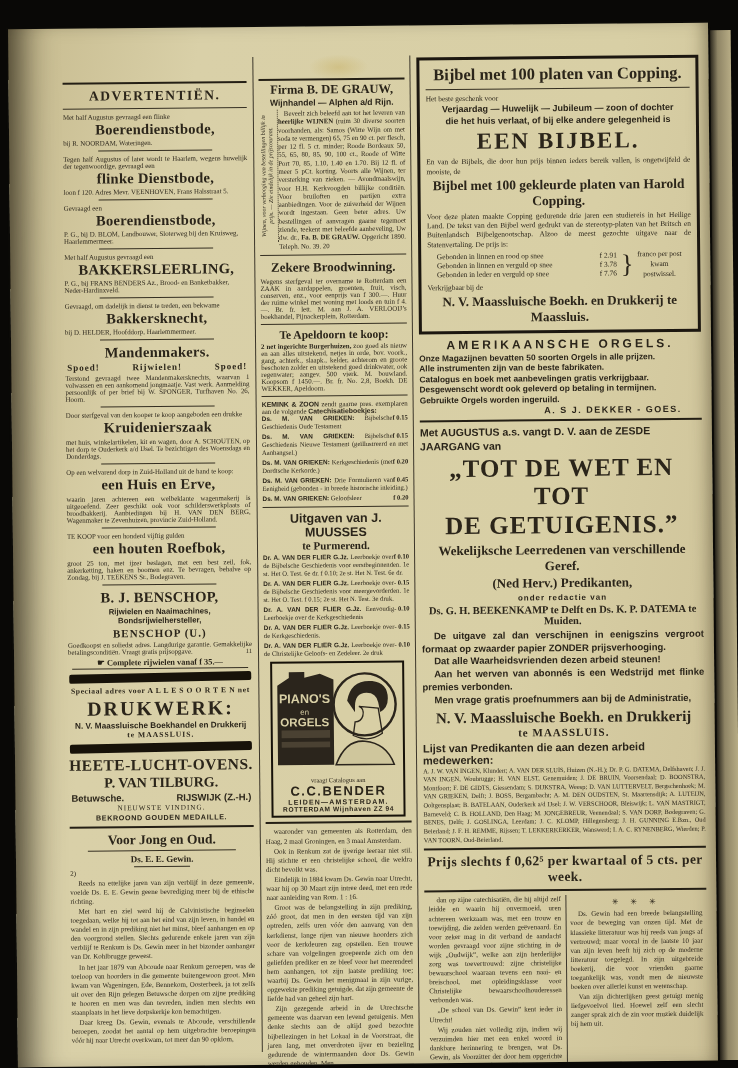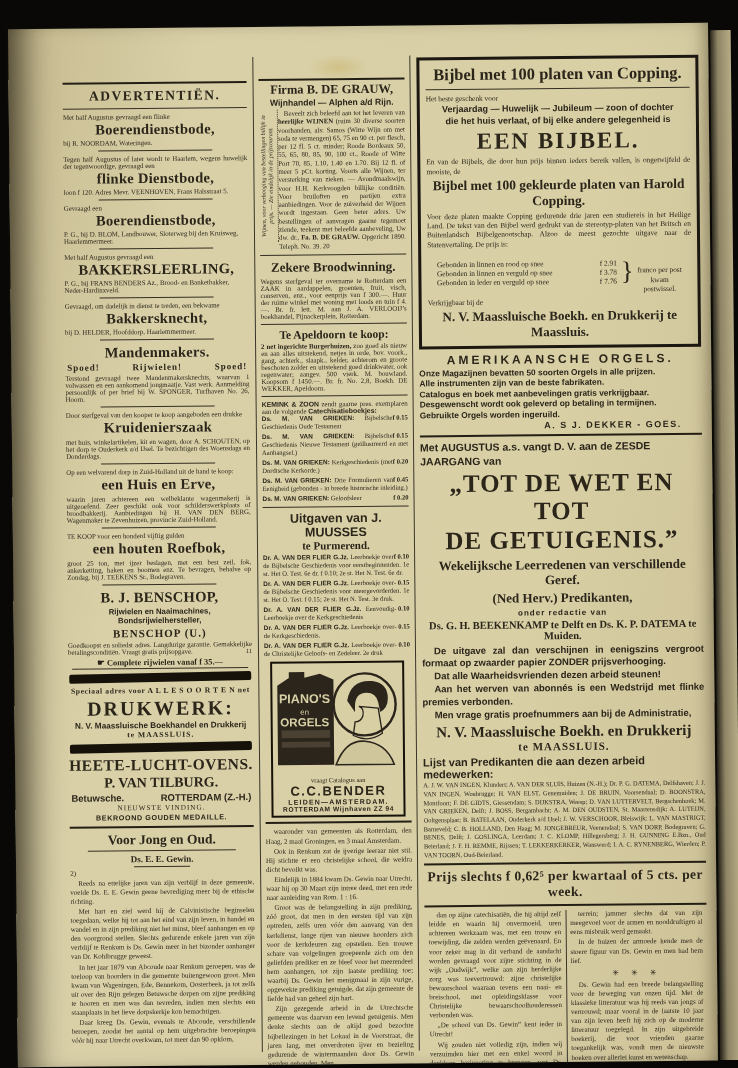--- a/index.html
+++ b/index.html
@@ -72,21 +72,21 @@
   .bij-title{font-size:16.5px;font-weight:bold;text-align:center;margin:1px 0 2px 0;}
   .bij-line1{font-size:7.4px;margin:2px 0 1px 0;}
   .bij-line2{font-size:9px;font-weight:bold;font-family:"Liberation Sans",sans-serif;text-align:center;line-height:1.3;}
   .bij-big{font-size:23px;font-weight:bold;text-align:center;letter-spacing:2px;margin:2px 0;}
   .bij-sub{font-size:13.5px;font-weight:bold;text-align:center;margin:2px 0;}
   .bij-prices{display:flex;align-items:center;justify-content:center;margin:2px 0;}
   .bij-price-row{font-size:7.4px;display:flex;}
   .bij-price-row .d{width:150px;}
   .bij-price-row .p{width:30px;text-align:right;}
   .brace{font-size:26px;font-weight:200;margin:0 4px;color:#2b251a;}
-  .bij-note{font-size:7.4px;text-align:center;line-height:1.3;margin-top:16px;}
+  .bij-note{font-size:7.4px;text-align:center;line-height:1.3;}
   .bij-avail{font-size:7.4px;margin:2px 0 0 0;}
   .bij-foot{font-size:13px;font-weight:bold;text-align:center;margin:2px 0 1px 0;}
   .org-title{font-size:12px;font-weight:bold;text-align:center;letter-spacing:3px;font-family:"Liberation Sans",sans-serif;margin:4px 0 1px 0;}
   .org-line{font-size:8.4px;font-weight:bold;font-family:"Liberation Sans",sans-serif;margin:0;line-height:1.25;}
   .org-sign{font-size:9px;font-weight:bold;font-family:"Liberation Sans",sans-serif;text-align:right;letter-spacing:1.5px;margin:1px 20px 2px 0;}
   .wet-intro{font-size:10.5px;font-weight:bold;font-family:"Liberation Sans",sans-serif;margin:4px 0 1px 0;line-height:1.3;}
   .wet-big{font-size:25px;font-weight:bold;text-align:center;line-height:1.15;letter-spacing:1px;margin:0;}
   .wet-sub{font-size:13px;font-weight:bold;text-align:center;margin:2px 0 0 0;line-height:1.2;}
   .wet-red{font-size:8px;font-weight:bold;text-align:center;letter-spacing:1px;font-family:"Liberation Sans",sans-serif;margin:2px 0;}
   .wet-ed{font-size:10.5px;font-weight:bold;text-align:center;margin:1px 0 3px 0;}
@@ -205,21 +205,21 @@
         <div class="drk-l2">N. V. Maassluische Boekhandel en Drukkerij</div>
         <div class="drk-l3">te MAASSLUIS.</div>
         <div class="bar"></div>
       </div>
 
       <div>
         <div class="ovens1">HEETE-LUCHT-OVENS.</div>
         <div class="ovens2">P. VAN TILBURG.</div>
         <div class="ovensrow">
           <span>Betuwsche.</span>
-          <span>ROTTERDAM (Z.-H.)</span>
+          <span>RIJSWIJK (Z.-H.)</span>
         </div>
         <div class="ovens4">NIEUWSTE VINDING.</div>
         <div class="ovens5">BEKROOND GOUDEN MEDAILLE.</div>
       </div>
 
       <div class="rule heavy"></div>
       <div class="artcol">
         <div class="art-head">Voor Jong en Oud.</div>
         <div class="art-rule"></div>
         <div class="art-by">Ds. E. E. Gewin.</div>
@@ -409,25 +409,20 @@
       <div class="bottom-cols">
         <div class="sub artcol">
           <div>
 
           <p>dan op zijne catechisatiën, die hij altijd zelf leidde en waarin hij onvermoeid, uren achtereen werkzaam was, met een trouw en toewijding, die zelden werden geëvenaard. En voor zeker mag in dit verband de aandacht worden gevraagd voor zijne stichting in de wijk „Oudwijk”, welke aan zijn herderlijke zorg was toevertrouwd: zijne christelijke bewaarschool waaraan tevens een naai- en breischool, met opleidingsklasse voor Christelijke bewaarschoolhouderessen verbonden was.</p>
               <p>„De school van Ds. Gewin” kent ieder in Utrecht!</p>
               <p>Wij zouden niet volledig zijn, indien wij verzuimden hier met een enkel woord in dankbare herinnering te brengen, wat Ds. Gewin, als Voorzitter der door hem opgerichte wijkvereeniging „Oudwijk”, heeft gedaan voor de bewoners in het deel der gemeente, dat aan zijn herderlijke zorg was toevertrouwd. ’t Was bovenal de verpleging van zieken en zwakken die in dezen werkkring zijn aandacht trok en zijn hulp en steun op onbekrompen wijze mocht erlangen, en ontelbaar zijn de gezinnen waarin nog met weemoed en dankbaarheid aan zijn milde hand en zijn opwekkend vertroostend woord wordt gedacht.</p>
             </div>
         </div>
         <div class="sub artcol">
-          <div>
-
-          <p>terrein; jammer slechts dat van zijn meegevoel voor de armen en nooddruftigen al eens misbruik werd gemaakt.</p>
-              <p>In de huizen der armoede kende men de stoere figuur van Ds. Gewin en men had hem lief.</p>
-            </div>
           <div class="asterism">✳ ✳ ✳</div>
           <div>
 
           <p>Ds. Gewin had een breede belangstelling voor de beweging van onzen tijd. Met de klassieke litteratuur was hij reeds van jongs af vertrouwd; maar vooral in de laatste 10 jaar van zijn leven heeft hij zich op de moderne litteratuur toegelegd. In zijn uitgebreide boekerij, die voor vrienden gaarne toegankelijk was, vondt men de nieuwste boeken over allerlei kunst en wetenschap.</p>
               <p>Van zijn dichterlijken geest getuigt menig liefgevoelvol lied. Hoewel zelf een slecht zanger sprak zich de zin voor muziek duidelijk bij hem uit.</p>
             </div>
 
         </div>
       </div>
     </div>

